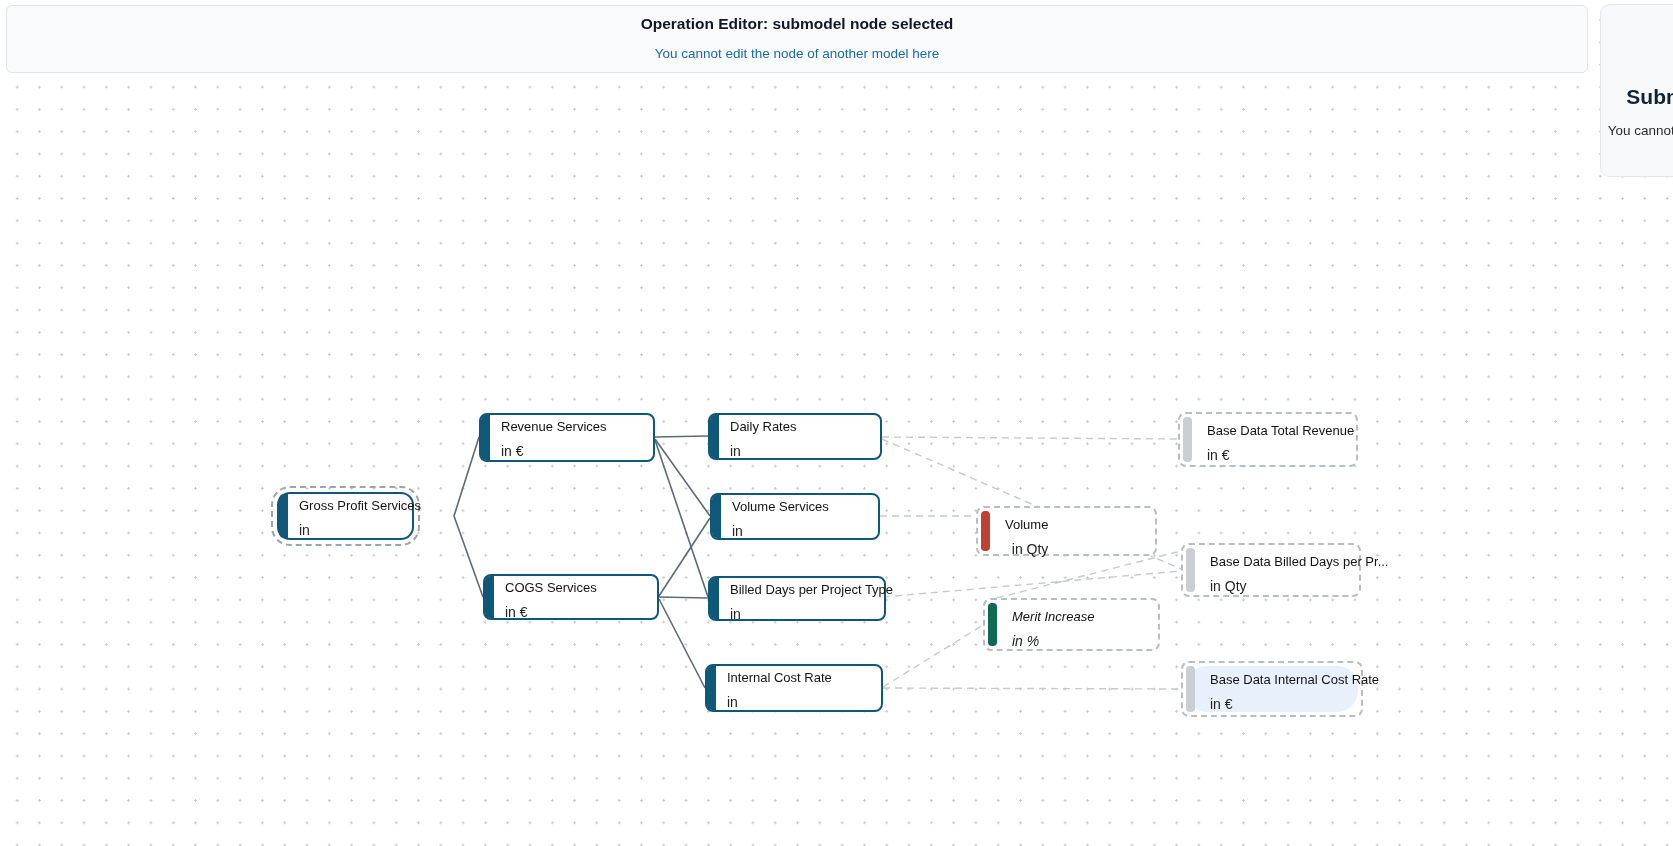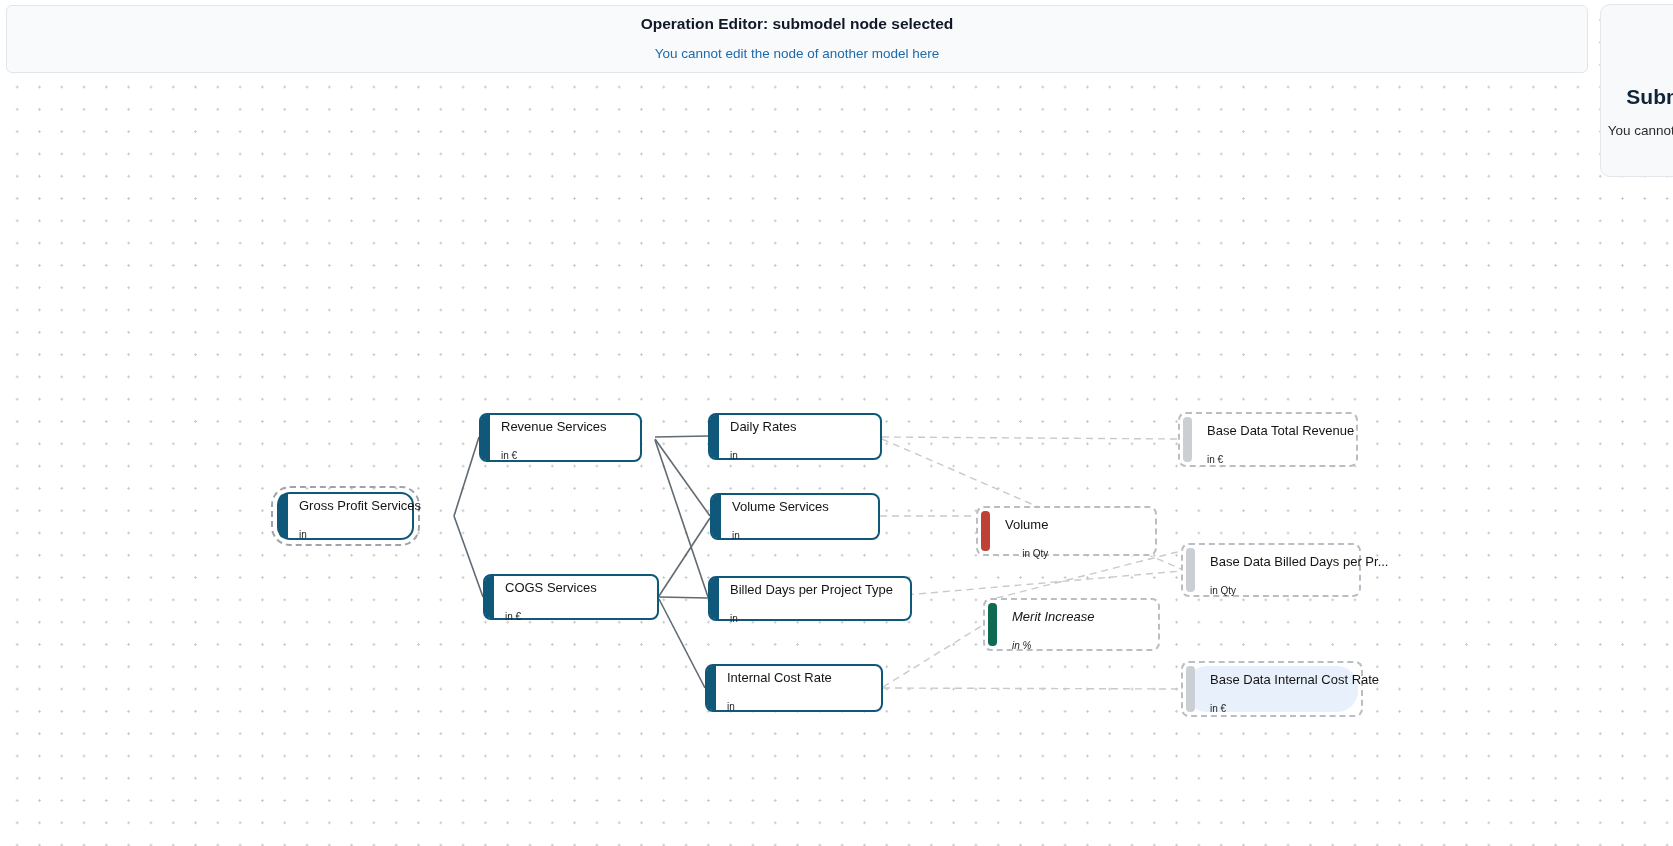--- a/index.html
+++ b/index.html
@@ -27,21 +27,21 @@
   }
   .side-panel .ttl{display:block;margin-top:80px;font-size:21px;font-weight:bold;color:#0f2438;}
   .side-panel .sub{display:block;margin-top:14px;font-size:13.5px;color:#2c2c2c;}
   
   svg.edges{position:absolute;left:0;top:0;z-index:5;}
   
   .node{position:absolute;box-sizing:border-box;background:#fff;z-index:10;border-radius:8px;}
   .node .bar{position:absolute;left:0;top:0;bottom:0;width:9px;border-radius:5px 0 0 5px;}
   .node .txt{position:absolute;left:20px;top:4px;white-space:nowrap;overflow:hidden;}
   .node .title{display:block;font-size:13px;color:#141414;line-height:1.2;}
-  .node .unit{display:block;font-size:10px;color:#232323;margin-top:15px;}
+  .node .unit{display:block;font-size:14px;color:#232323;margin-top:8px;}
   .node.model{border:2px solid #0f5879;}
   .node.external{border:2px dashed #b9bec4;padding:3px;}
   .node.external .inner{position:relative;width:100%;height:100%;border-radius:5px;}
   .node.external .bar{border-radius:4px;}
   .node.external .txt{left:24px;top:6px;}
   .node.selected{outline:2px dashed #9da4ab;outline-offset:4px;}
 </style>
 </head>
 <body>
 
@@ -64,21 +64,21 @@
   </svg>
 
 <div id="nodes">
     <div class="node model selected" style="left: 277px; top: 492px; width: 137px; height: 48px; border-radius: 13px;">
       <div class="bar" style="background: rgb(15, 88, 121);"></div>
       <div class="txt">
         <span class="title">Gross Profit Services</span>
         <span class="unit">in</span>
       </div>
     </div>
-    <div class="node model" style="left: 479px; top: 413px; width: 163px; height: 49px;">
+    <div class="node model" style="left: 479px; top: 413px; width: 176px; height: 49px;">
       <div class="bar" style="background: rgb(15, 88, 121);"></div>
       <div class="txt">
         <span class="title">Revenue Services</span>
         <span class="unit">in €</span>
       </div>
     </div>
     <div class="node model" style="left: 483px; top: 574px; width: 176px; height: 46px;">
       <div class="bar" style="background: rgb(15, 88, 121);"></div>
       <div class="txt">
         <span class="title">COGS Services</span>
@@ -92,21 +92,21 @@
         <span class="unit">in</span>
       </div>
     </div>
     <div class="node model" style="left: 710px; top: 493px; width: 170px; height: 47px;">
       <div class="bar" style="background: rgb(15, 88, 121);"></div>
       <div class="txt">
         <span class="title">Volume Services</span>
         <span class="unit">in</span>
       </div>
     </div>
-    <div class="node model" style="left: 708px; top: 576px; width: 204px; height: 45px;">
+    <div class="node model" style="left: 708px; top: 576px; width: 178px; height: 45px;">
       <div class="bar" style="background: rgb(15, 88, 121);"></div>
       <div class="txt">
         <span class="title">Billed Days per Project Type</span>
         <span class="unit">in</span>
       </div>
     </div>
     <div class="node model" style="left: 705px; top: 664px; width: 178px; height: 48px;">
       <div class="bar" style="background: rgb(15, 88, 121);"></div>
       <div class="txt">
         <span class="title">Internal Cost Rate</span>

